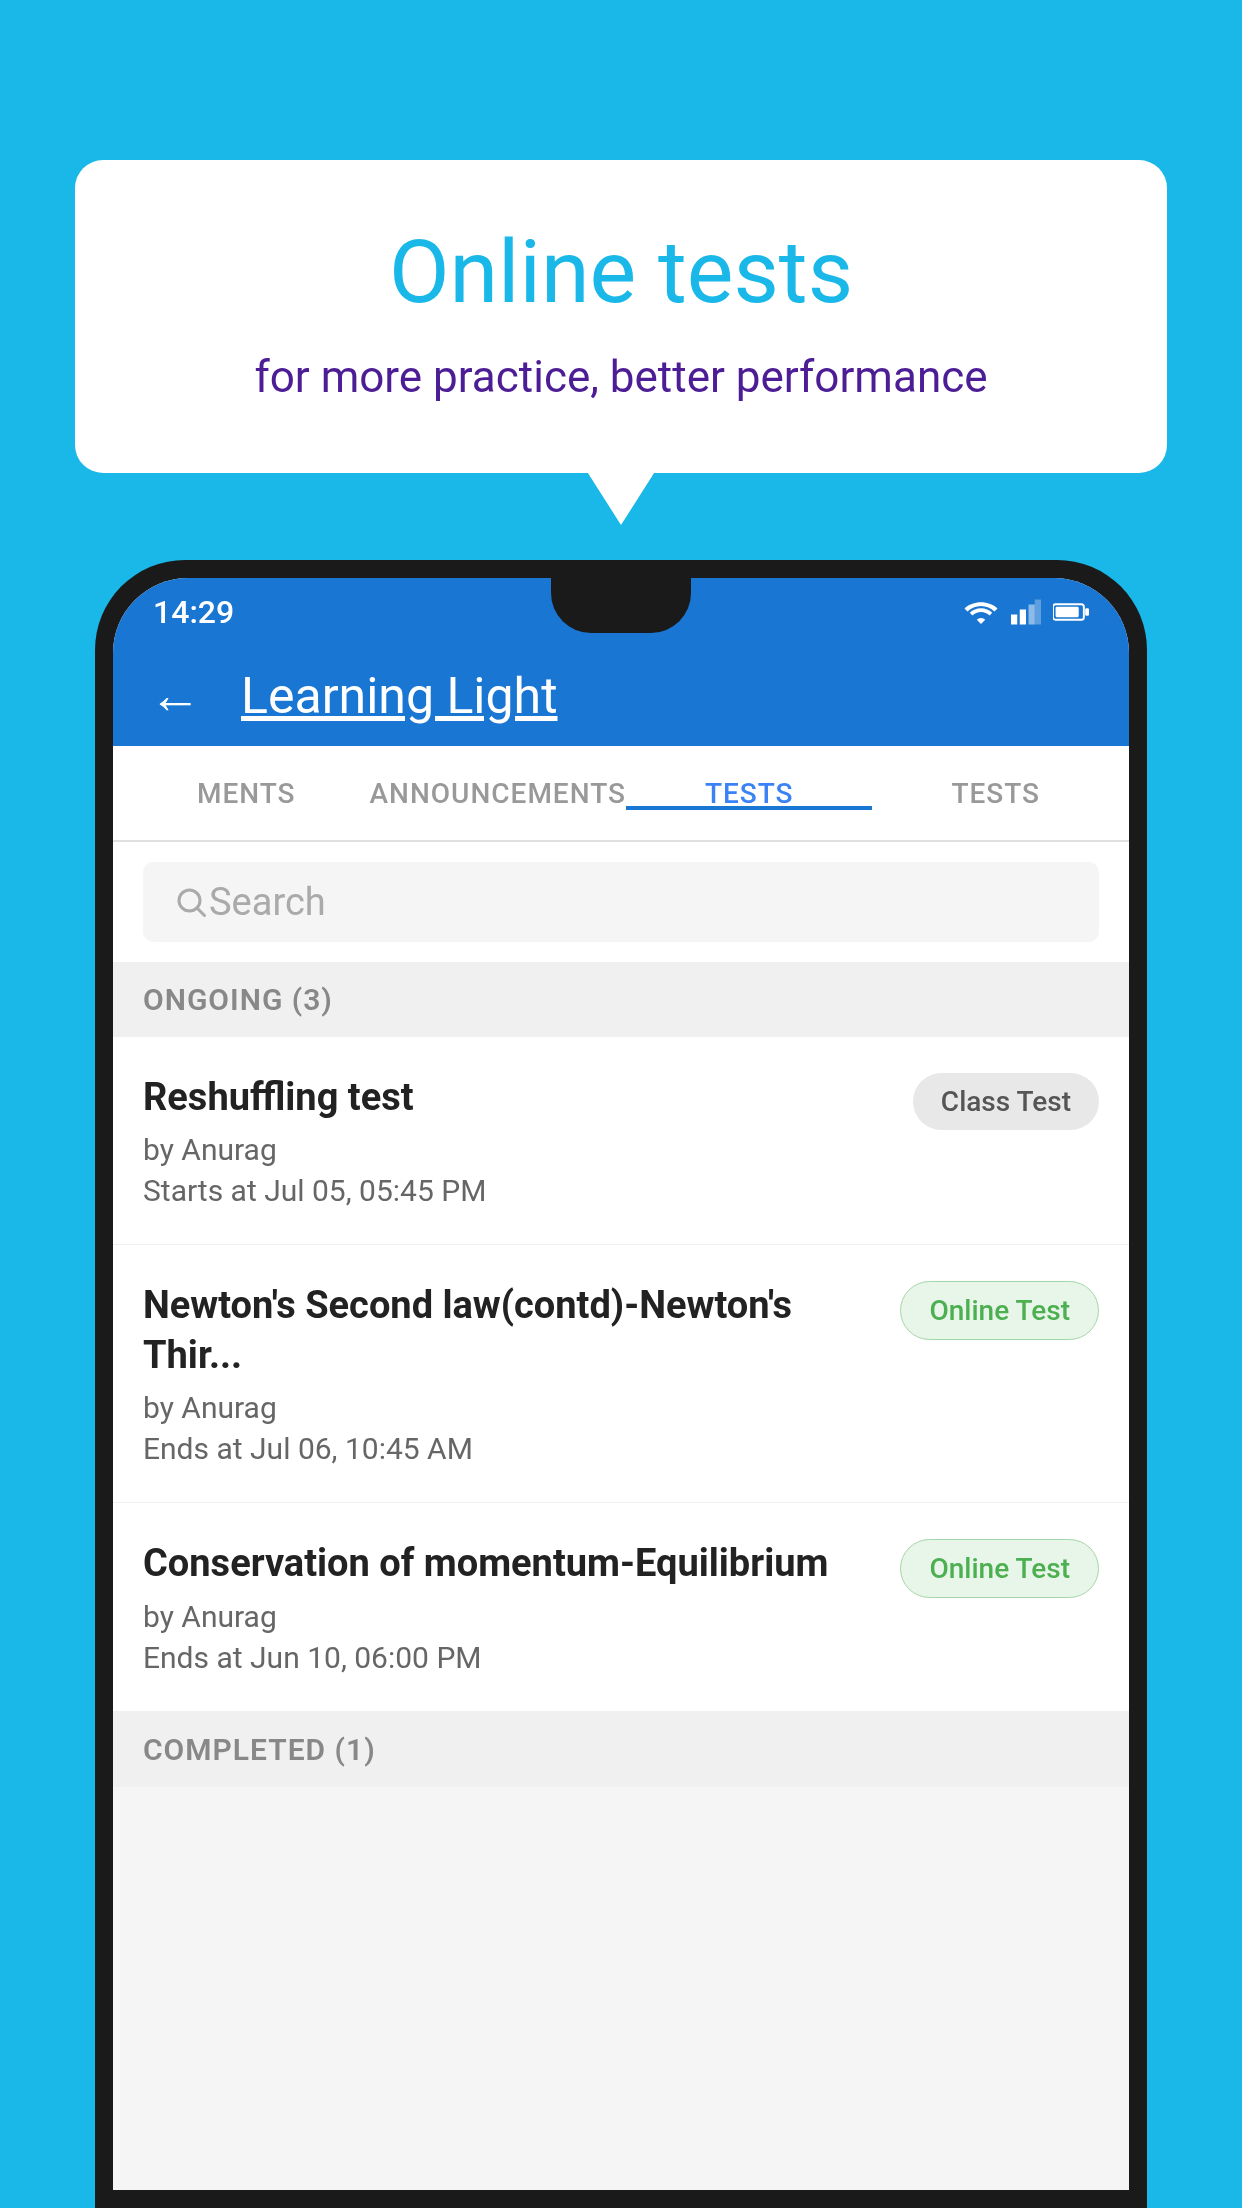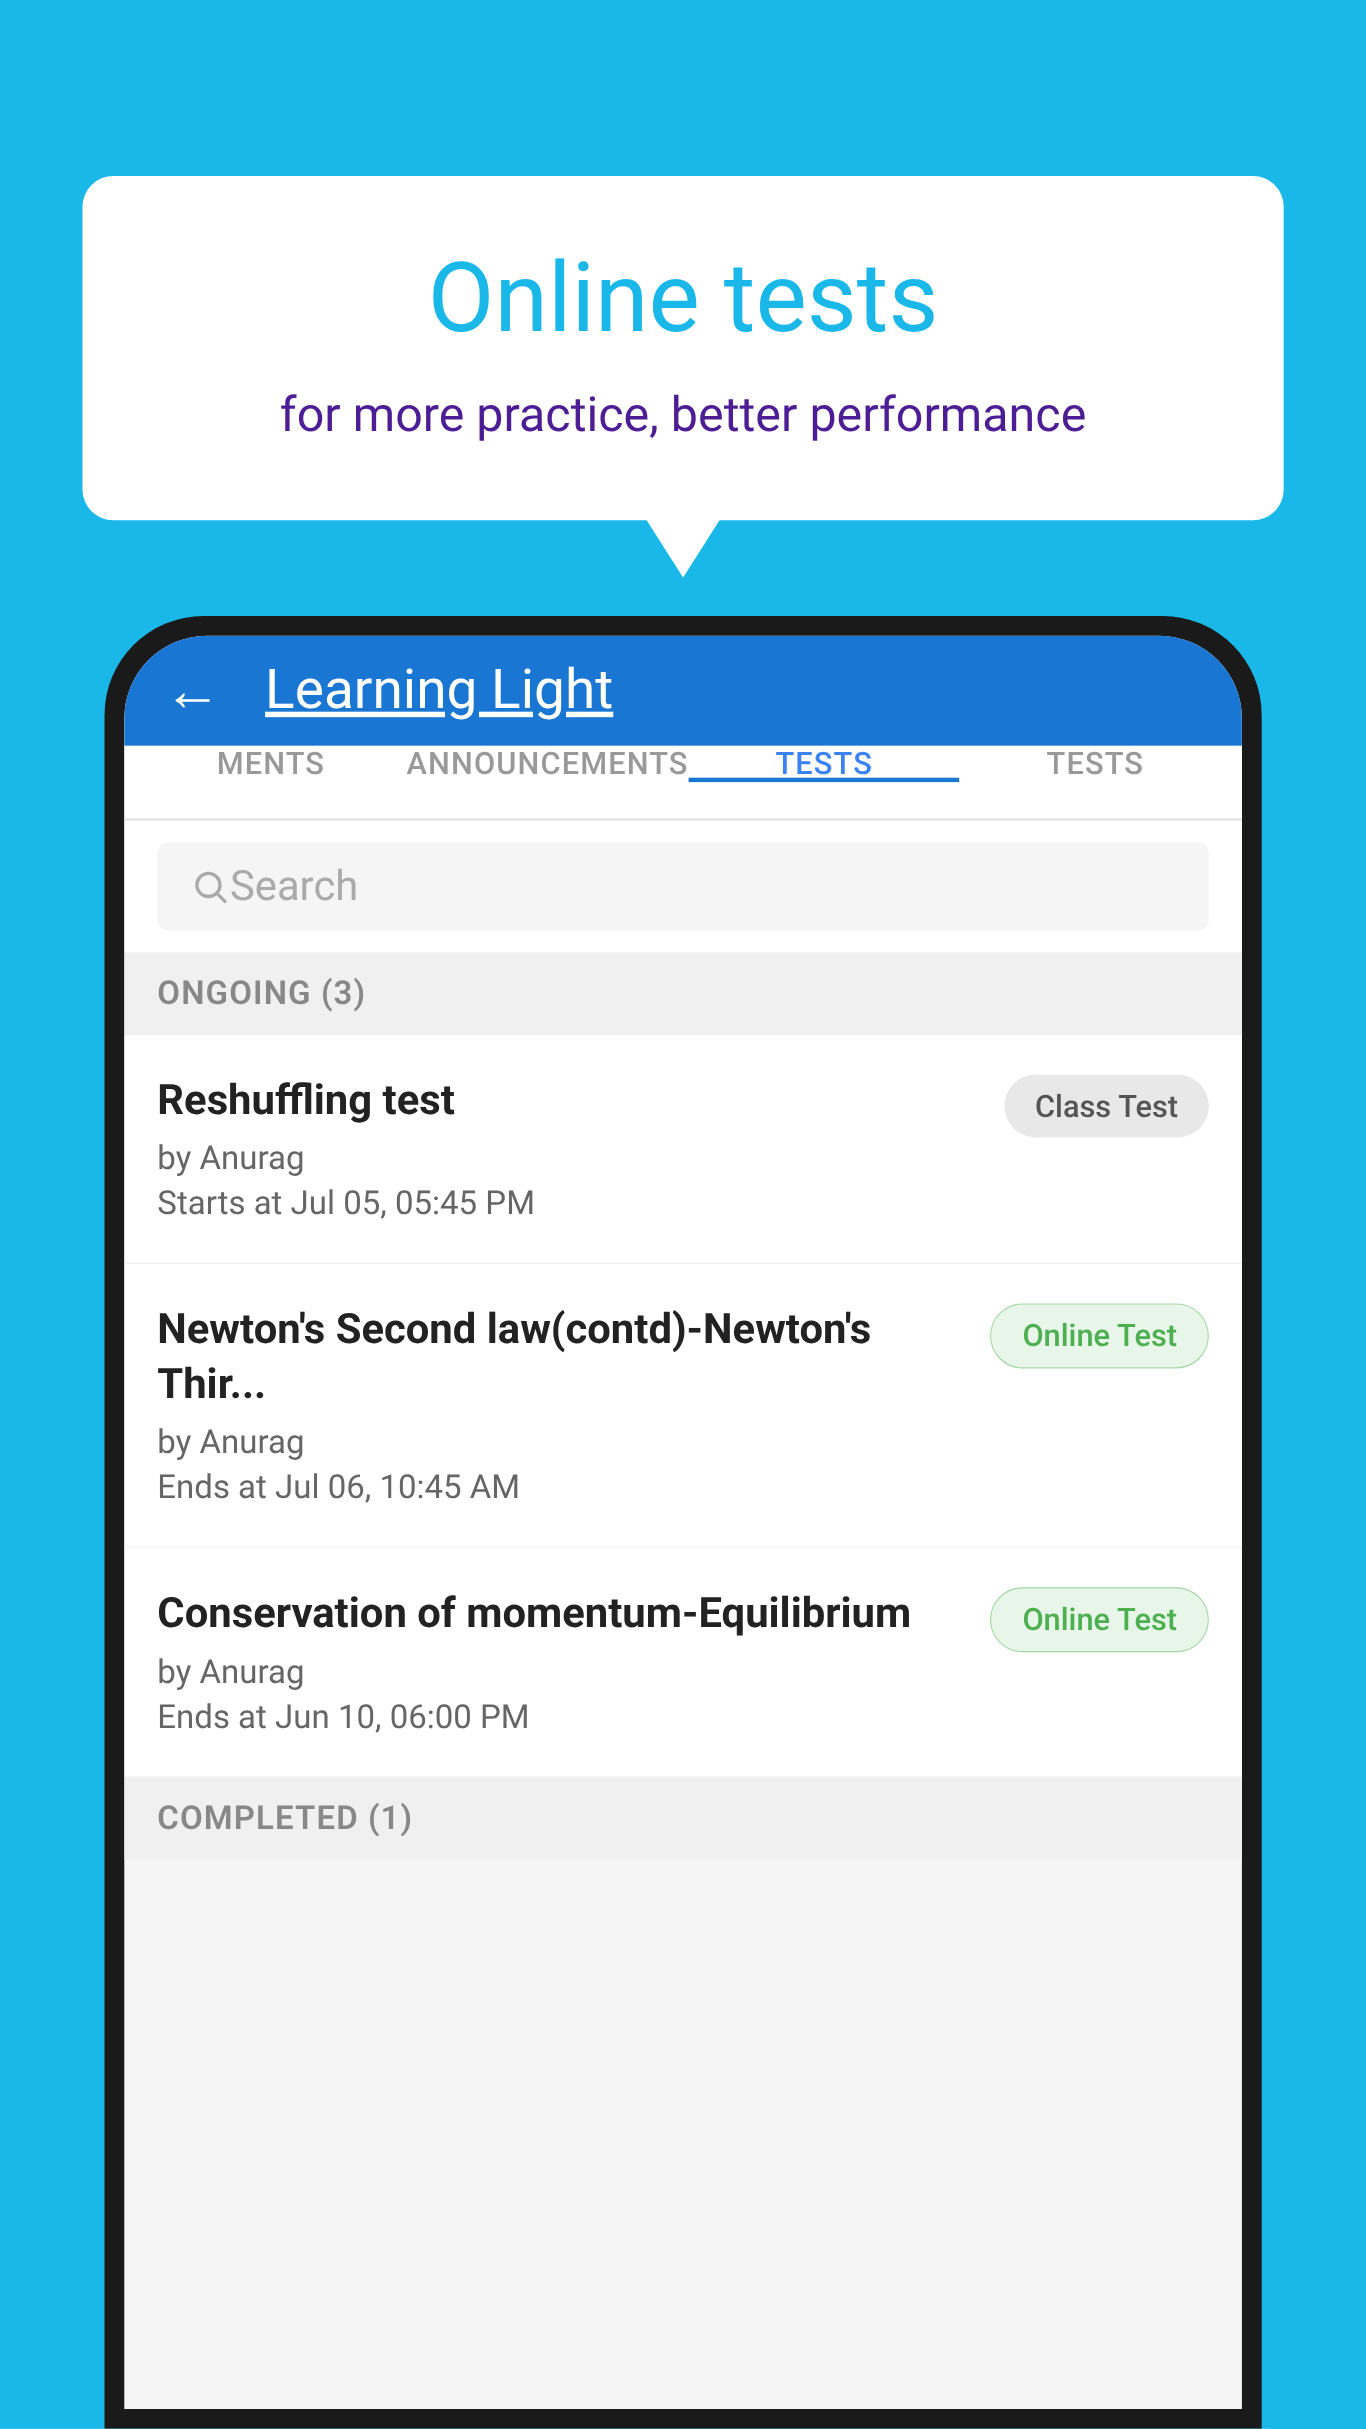--- a/index.html
+++ b/index.html
@@ -141,23 +141,23 @@
     .app-title {
       color: white;
       font-size: 50px;
       font-weight: 400;
       text-decoration: underline;
     }
 
     
     .tab-bar {
       background: white;
-      height: 68px;
-      display: flex;
-      align-items: flex-start;
+      height: 96px;
+      display: flex;
+      align-items: center;
       border-bottom: 2px solid #e0e0e0;
       padding: 0 10px;
     }
 
     .tab-item {
       flex: 1;
       display: flex;
       align-items: center;
       justify-content: center;
       font-size: 28px;
@@ -283,20 +283,45 @@
 <body>
 
 <div class="speech-bubble">
   <div class="bubble-title">Online tests</div>
   <div class="bubble-subtitle">for more practice, better performance</div>
 </div>
 
 <div class="phone-outer">
   <div class="phone-inner">
 
+    <div class="status-bar">
+      <div class="notch"></div>
+      <span class="status-time">14:29</span>
+      <div class="status-icons">
+
+        <svg class="wifi-icon" viewBox="0 0 24 18">
+          <path d="M12 5C8.5 5 5.3 6.4 3 8.7L1 6.7C3.8 4 7.7 2.5 12 2.5s8.2 1.5 11 4.2L21 8.7C18.7 6.4 15.5 5 12 5z" fill="white"></path>
+          <path d="M12 9c-2.2 0-4.2.9-5.7 2.3L4.5 9.5C6.5 7.6 9.1 6.5 12 6.5s5.5 1.1 7.5 3L17.7 11.3C16.2 9.9 14.2 9 12 9z" fill="white"></path>
+          <path d="M12 13c-1.1 0-2.1.5-2.8 1.2L12 17l2.8-2.8C14.1 13.5 13.1 13 12 13z" fill="white"></path>
+        </svg>
+
+        <svg class="signal-icon" viewBox="0 0 24 20">
+          <rect x="0" y="12" width="5" height="8" fill="white"></rect>
+          <rect x="7" y="8" width="5" height="12" fill="white"></rect>
+          <rect x="14" y="4" width="5" height="16" fill="white" opacity="0.5"></rect>
+          <rect x="19" y="0" width="5" height="20" fill="white" opacity="0.3"></rect>
+        </svg>
+
+        <svg class="battery-icon" viewBox="0 0 28 16">
+          <rect x="0" y="2" width="24" height="12" rx="2" stroke="white" stroke-width="1.5" fill="none"></rect>
+          <rect x="25" y="5" width="3" height="6" rx="1" fill="white"></rect>
+          <rect x="2" y="4" width="18" height="8" rx="1" fill="white"></rect>
+        </svg>
+      </div>
+    </div>
 
     <div class="app-bar">
       <span class="back-arrow">←</span>
       <span class="app-title">Learning Light</span>
     </div>
 
     <div class="tab-bar">
       <div class="tab-item">
         <span>MENTS</span>
       </div>

